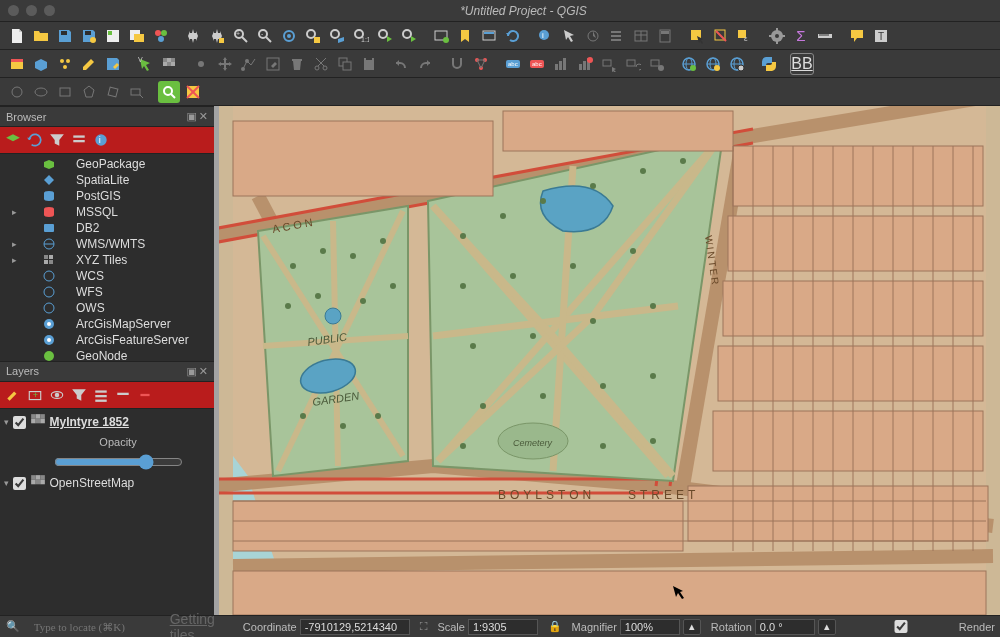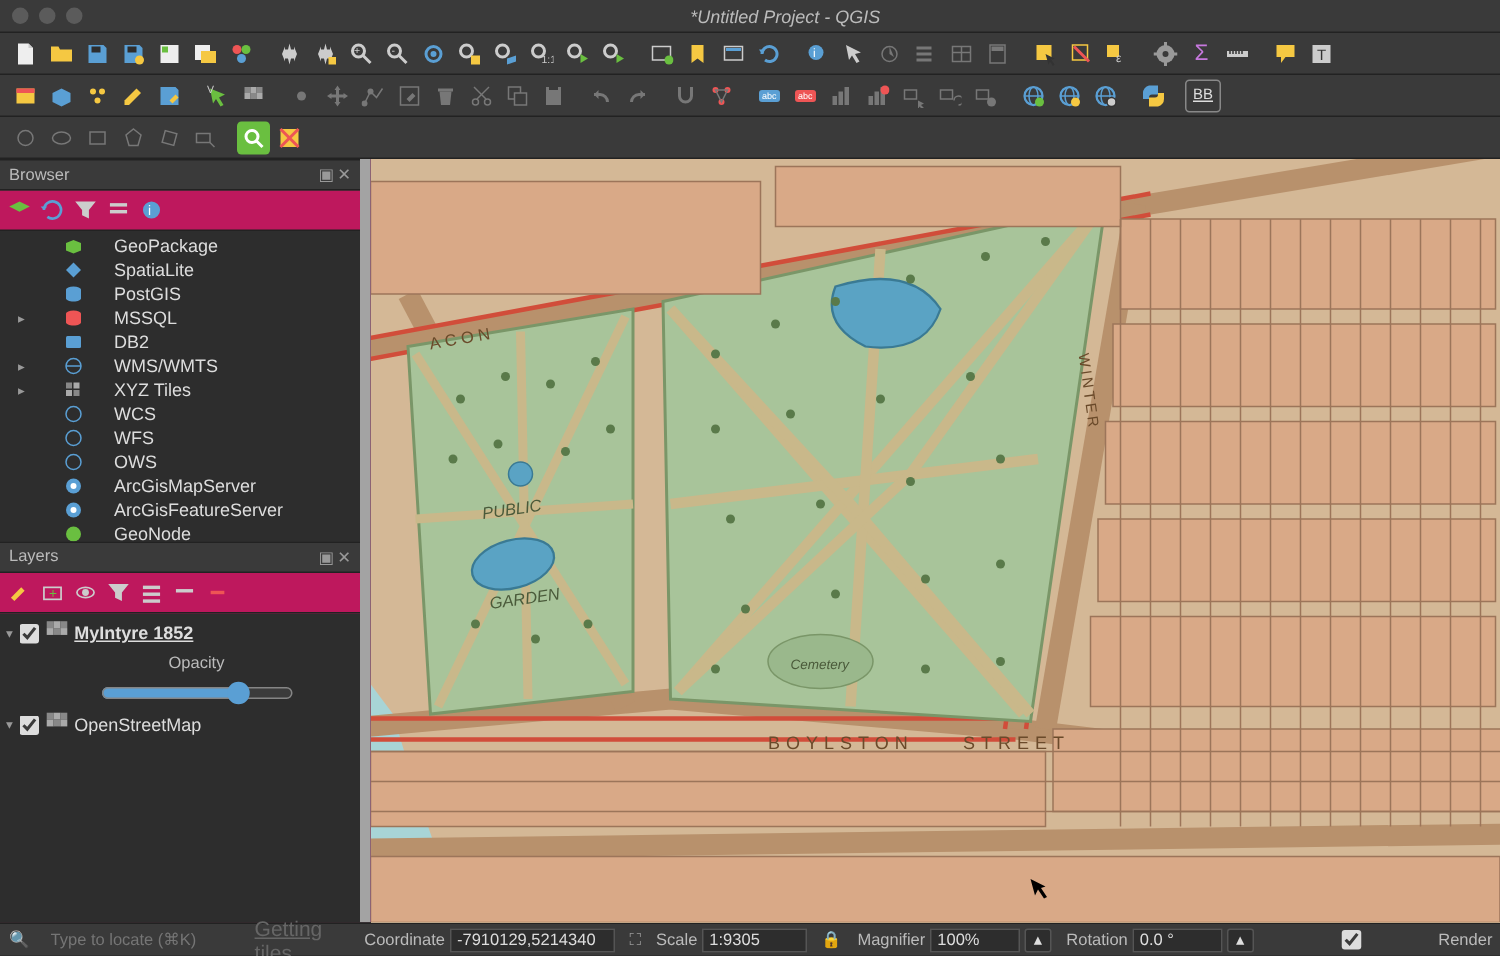--- a/index.html
+++ b/index.html
@@ -10,42 +10,42 @@
   .tl.close { background: #5b5b5b; }
   .tl.min { background: #5b5b5b; }
   .tl.max { background: #5b5b5b; }
   .title { flex: 1; text-align: center; font-size: 12px; color: #bbb; font-style: italic; }
   .toolbar { height: 28px; background: #3a3a3a; display: flex; align-items: center; padding: 0 6px; border-bottom: 1px solid #222; gap: 2px; }
   .tbtn { width: 22px; height: 22px; display: flex; align-items: center; justify-content: center; cursor: pointer; border-radius: 3px; }
   .tsep { width: 6px; }
   .icon-p { color: #c678dd; }
   svg { width: 16px; height: 16px; }
   .main { flex: 1; display: flex; overflow: hidden; }
-  .sidebar { width: 247px; background: #be185d; display: flex; flex-direction: column; border-right: 7px solid #a3a3a3; }
+  .sidebar { width: 219px; background: #b91c1c; display: flex; flex-direction: column; border-right: 5px solid #a3a3a3; }
   .panel-header { background: #3a3a3a; padding: 3px 6px; font-size: 11px; color: #bbb; display: flex; align-items: center; justify-content: space-between; border-bottom: 1px solid #222; border-top: 1px solid #222;}
   .panel-header .close-panel { display:flex; gap:2px;}
   .panel-body { flex: 1; overflow:auto; background:#2d2d2d;}
   .mini-toolbar { display: flex; gap: 4px; padding: 4px; border-bottom:1px solid #222;}
   .mini-toolbar .tbtn { width:18px; height:18px; }
   .browser-list, .layers-list { padding: 2px 0; }
   .tree-item { display:flex; align-items:center; gap:20px; padding: 1px 4px 1px 12px; cursor:pointer; font-size:12px; color:#ddd; height:16px;}
   .tree-item .exp { width:10px; color:#999; font-size:9px;}
   .tree-item .ticon { width:14px; height:14px; display:flex;align-items:center;justify-content:center;}
   .layer-row { display:flex; align-items:center; gap:4px; padding: 2px 4px; cursor:pointer;font-size:12px;}
   .layer-row.active .lname { text-decoration: underline; font-weight:bold;}
   .layer-row input[type=checkbox]{accent-color:#ddd;}
   .opacity-row { padding:2px 4px 2px 26px; display:flex; align-items:center; gap:6px; font-size:11px; color:#bbb;flex-direction:column;}
   .opacity-row input[type=range]{ flex:1; accent-color: #5a9fd4; height:4px;}
   .canvas { flex:1; position:relative; background:#cdb896; overflow:hidden;}
   .map-svg { width:100%; height:100%; display:block;}
   .statusbar { height:22px; background:#3a3a3a; border-top:1px solid #222; display:flex; align-items:center; padding:0 6px; gap:10px; font-size:11px; color:#bbb;}
   .statusbar .sfield { display:flex; align-items:center; gap:3px;}
   .statusbar input { background:#2d2d2d; border:1px solid #555; color:#ddd; font-size:11px; padding:1px 4px; width:110px;}
   .statusbar input.sm { width:60px;}
-  .statusbar .locate { background:transparent; border:none; color:#777; width:130px;}
+  .statusbar .locate { background:transparent; border:none; color:#777; width:130px;font-family:Liberation Serif, serif;}
   .statusbar .lock {color:#999;}
   .statusbar .spacer{flex:1;}
   .render-cb { accent-color:#ddd;}
   .toolbar3 { height:28px; background:#3a3a3a; display:flex; align-items:center; padding:0 6px; border-bottom:1px solid #222; gap:2px;}
   .statusmsg { color:#666; font-size:14px; margin-right:8px;text-decoration:underline;}
   .sqbtn { width:18px; height:16px; display:inline-flex; align-items:center; justify-content:center; background:#2d2d2d; border:1px solid #555; color:#ddd; border-radius:2px; cursor:pointer;}
   .scroll-sim { background:#2d2d2d;}
 </style>
 </head>
 <body>
@@ -482,21 +482,21 @@
     </div>
   <div class="tsep"></div>
   <div class="tbtn">
       <svg viewBox="0 0 16 16">
         <path fill="#5a9fd4" d="M5 1h6v6H7a2 2 0 0 0-2 2v1H1V6a5 5 0 0 1 4-5z"></path>
         <path fill="#f5c842" d="M11 15H5v-6h4a2 2 0 0 0 2-2V6h4v4a5 5 0 0 1-4 5z"></path>
       </svg>
     </div>
   <div class="tsep"></div>
   <div class="tbtn" style="border:1px solid #888;width:24px;">
-      <span style="font-size:10px;color:#ddd;text-decoration:underline;">BB</span>
+      <span style="font-size:16px;color:#ddd;text-decoration:underline;">BB</span>
     </div>
 </div>
 
 <div class="toolbar3">
   <div class="tbtn">
       <svg viewBox="0 0 16 16">
         <circle stroke="#777" fill="none" cx="8" cy="8" r="5"></circle>
       </svg>
     </div>
   <div class="tbtn">

